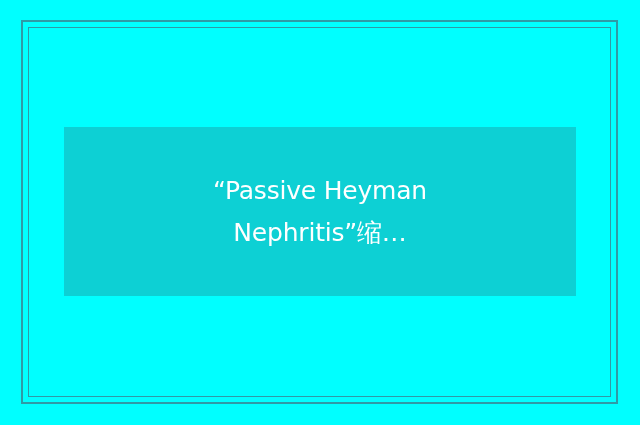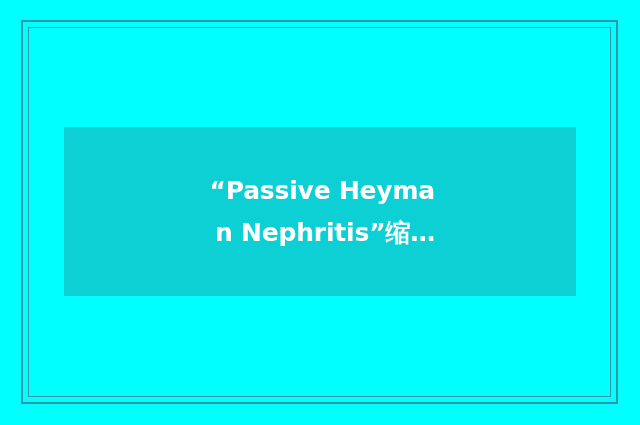--- a/index.html
+++ b/index.html
@@ -60,23 +60,23 @@
     justify-content: center;
     overflow: hidden;
   }
 
   #title-text {
     width: 230px;
     margin: 0;
     color: #ffffff;
     font-family: "DejaVu Sans", "Liberation Sans", sans-serif;
     font-size: 25px;
-    font-weight: bold;
+    font-weight: normal;
     line-height: 42px;
-    text-align: right;
+    text-align: center;
     letter-spacing: -0.2px;
     word-break: break-all;
     white-space: normal;
   }
 </style>
 </head>
 <body>
 
 <div id="slide-canvas">
 

